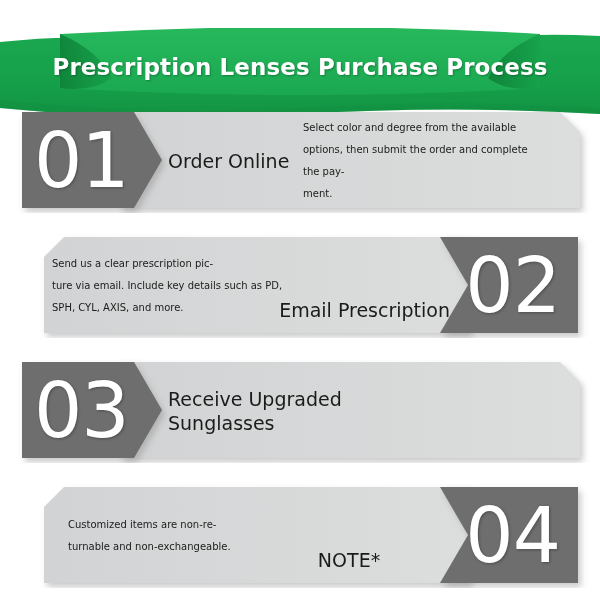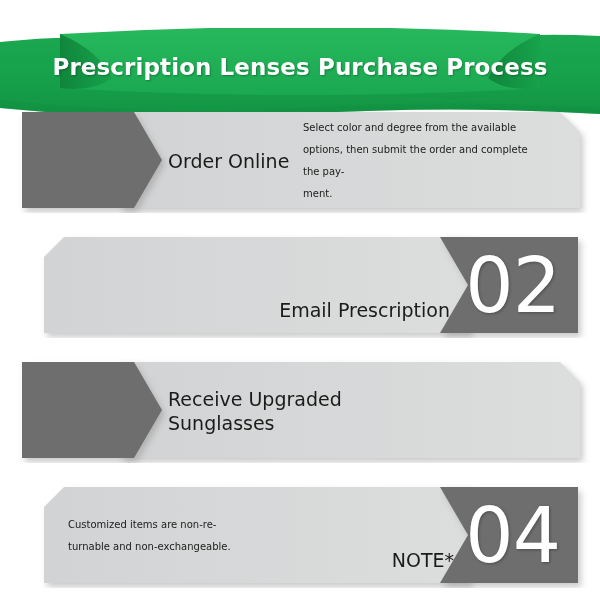--- a/index.html
+++ b/index.html
@@ -102,21 +102,21 @@
   .row-a .num   { left: 34px; }
   .row-a .title { left: 168px; width: 185px; }
   .row-a .desc  { left: 303px; width: 242px; }
 
   
   .row-b .num   { right: 40px; }
   .row-b .desc  { left: 52px; width: 250px; }
   .row-b .title { left: 270px; width: 180px; text-align: right; margin-top: 24px; }
 
   .row-b.row-note .desc  { left: 68px; width: 250px; }
-  .row-b.row-note .title { left: 284px; width: 170px; text-align: right; }
+  .row-b.row-note .title { left: 264px; width: 170px; text-align: center; }
 </style>
 </head>
 <body>
 
 <div class="header">
   <svg class="header-svg" width="600" height="95" viewBox="0 0 600 95">
     <defs>
       <linearGradient id="gBanner" x1="0" y1="0" x2="0" y2="1">
         <stop offset="0%" stop-color="#1aa851"></stop>
         <stop offset="55%" stop-color="#16a04a"></stop>
@@ -154,20 +154,21 @@
       <linearGradient id="gLight1" x1="0" y1="0" x2="1" y2="0">
         <stop offset="0%" stop-color="#d2d3d4"></stop>
         <stop offset="100%" stop-color="#dcdddd"></stop>
       </linearGradient>
     </defs>
 
     <path d="M120,4 L560,4 L580,24 L580,100 L120,100 Z" fill="url(#gLight1)" filter="url(#sh1)"></path>
 
     <path d="M22,4 L134,4 L162,52 L134,100 L22,100 Z" fill="#6e6e6e" filter="url(#sh1)"></path>
   </svg>
+  <div class="num">01</div>
   <div class="title">Order Online</div>
   <div class="desc">Select color and degree from the available options, then submit the order and complete the pay-
 ment.</div>
 </div>
 
 <div class="row row-b" style="top:233px">
   <svg class="row-svg" width="600" height="105" viewBox="0 0 600 105">
     <defs>
       <filter id="sh2" x="-10%" y="-10%" width="130%" height="140%">
         <feDropShadow dx="3" dy="4" stdDeviation="3" flood-color="#8a8a8a" flood-opacity="0.45"></feDropShadow>
@@ -177,36 +178,39 @@
         <stop offset="100%" stop-color="#dcdddd"></stop>
       </linearGradient>
     </defs>
 
     <path d="M44,24 L64,4 L470,4 L470,100 L44,100 Z" fill="url(#gLight2)" filter="url(#sh2)"></path>
 
     <path d="M440,4 L578,4 L578,100 L440,100 L468,52 Z" fill="#6e6e6e" filter="url(#sh2)"></path>
   </svg>
   <div class="num">02</div>
   <div class="title">Email Prescription</div>
+  <div class="desc">Send us a clear prescription pic-
+ture via email. Include key details such as PD, SPH, CYL, AXIS, and more.</div>
 </div>
 
 <div class="row row-a" style="top:358px">
   <svg class="row-svg" width="600" height="105" viewBox="0 0 600 105">
     <defs>
       <filter id="sh3" x="-10%" y="-10%" width="130%" height="140%">
         <feDropShadow dx="3" dy="4" stdDeviation="3" flood-color="#8a8a8a" flood-opacity="0.45"></feDropShadow>
       </filter>
       <linearGradient id="gLight3" x1="0" y1="0" x2="1" y2="0">
         <stop offset="0%" stop-color="#d2d3d4"></stop>
         <stop offset="100%" stop-color="#dcdddd"></stop>
       </linearGradient>
     </defs>
     <path d="M120,4 L560,4 L580,24 L580,100 L120,100 Z" fill="url(#gLight3)" filter="url(#sh3)"></path>
     <path d="M22,4 L134,4 L162,52 L134,100 L22,100 Z" fill="#6e6e6e" filter="url(#sh3)"></path>
   </svg>
+  <div class="num">03</div>
   <div class="title">Receive Upgraded Sunglasses</div>
 </div>
 
 <div class="row row-b row-note" style="top:483px">
   <svg class="row-svg" width="600" height="105" viewBox="0 0 600 105">
     <defs>
       <filter id="sh4" x="-10%" y="-10%" width="130%" height="140%">
         <feDropShadow dx="3" dy="4" stdDeviation="3" flood-color="#8a8a8a" flood-opacity="0.45"></feDropShadow>
       </filter>
       <linearGradient id="gLight4" x1="0" y1="0" x2="1" y2="0">

